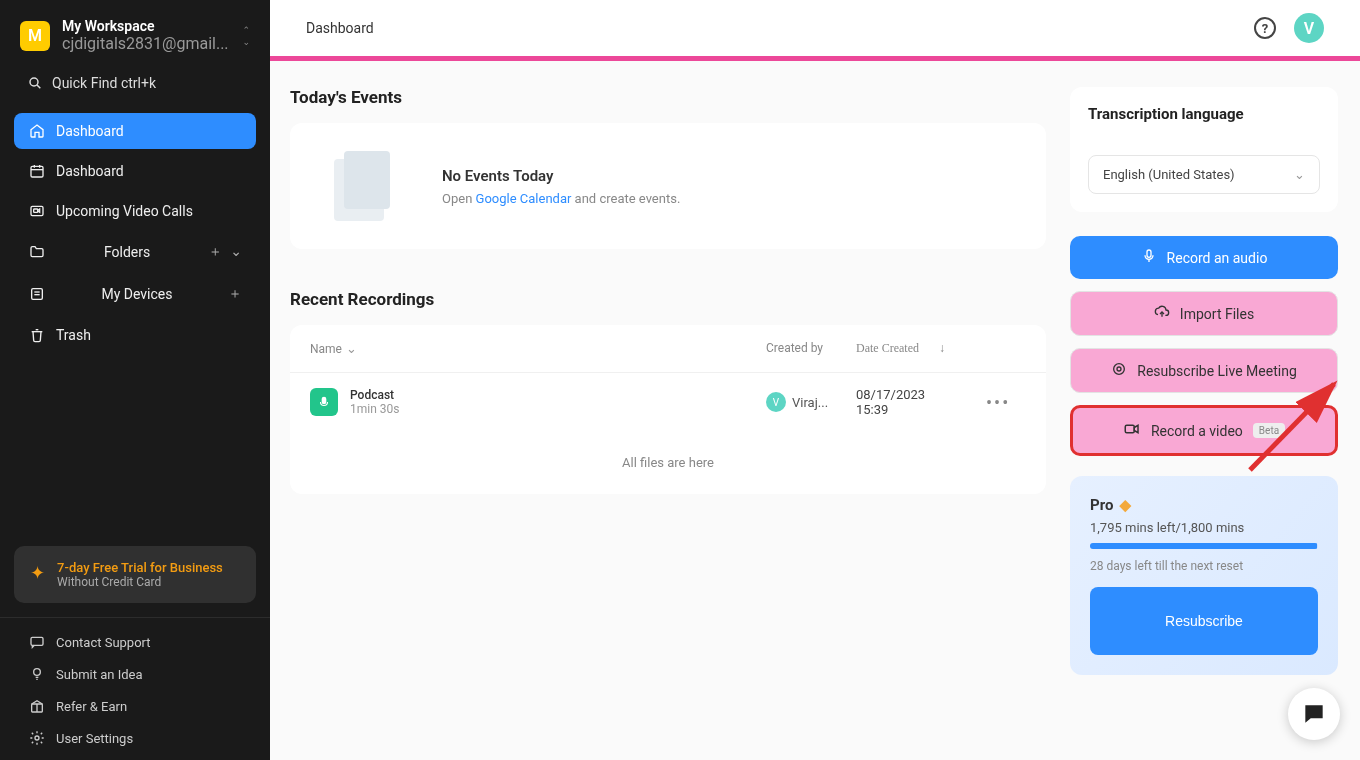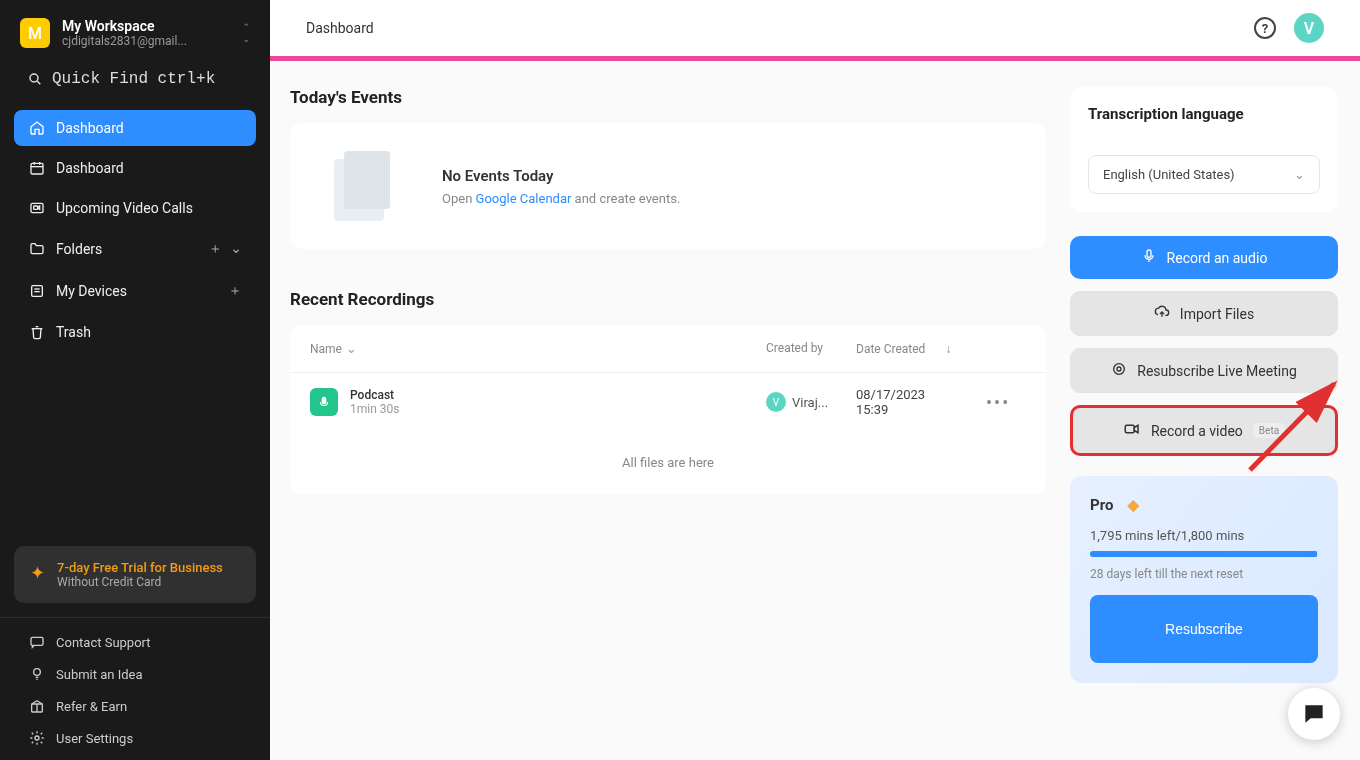--- a/index.html
+++ b/index.html
@@ -2,28 +2,28 @@
 <html><head>
 <meta charset="utf-8">
 <style>
 * { box-sizing: border-box; margin: 0; padding: 0; }
 body { font-family: -apple-system, BlinkMacSystemFont, "Segoe UI", Roboto, sans-serif; background: #fff; width: 1360px; height: 760px; overflow: hidden; display: flex; }
 .sidebar { width: 270px; background: #1a1a1a; color: #fff; display: flex; flex-direction: column; height: 100%; }
 .sidebar-header { display: flex; align-items: center; padding: 18px 20px 14px; gap: 12px; }
 .workspace-avatar { width: 30px; height: 30px; background: #ffcc00; border-radius: 6px; display: flex; align-items: center; justify-content: center; font-weight: 600; color: #fff; font-size: 16px; }
 .workspace-info { flex: 1; min-width: 0; }
 .workspace-name { font-size: 14px; font-weight: 600; color: #fff; }
-.workspace-email { font-size: 12px; color: #999; white-space: nowrap; overflow: hidden; text-overflow: ellipsis; }
+.workspace-email { font-size: 16px; color: #999; white-space: nowrap; overflow: hidden; text-overflow: ellipsis; }
 .workspace-toggle { display: flex; flex-direction: column; gap: 2px; color: #888; font-size: 9px; }
 .sidebar-search { padding: 0 14px 14px; }
-.search-row { display: flex; align-items: center; gap: 8px; padding: 8px 12px; border-radius: 8px; font-size: 16px; color: #ddd; cursor: pointer; font-family: Liberation Mono, monospace; }
+.search-row { display: flex; align-items: center; gap: 8px; padding: 8px 12px; border-radius: 8px; font-size: 14px; color: #ddd; cursor: pointer; }
 .sidebar-nav { padding: 0 14px; }
 .nav-item { display: flex; align-items: center; gap: 10px; padding: 10px 14px; border-radius: 8px; font-size: 14px; color: #eee; cursor: pointer; margin-bottom: 4px; }
 .nav-item.active { background: #2e8dff; color: #fff; }
-.nav-item .spread { flex: 1; }
+.nav-item .spread { flex: 1; text-align: center; }
 .nav-icon { width: 18px; display: flex; align-items: center; justify-content: center; font-size: 15px; }
 .nav-extra { color: #aaa; font-size: 14px; display: flex; gap: 8px; }
 .trial-box { margin: auto 14px 14px; background: #303030; border-radius: 10px; padding: 14px 16px; display: flex; gap: 12px; }
 .trial-icon { color: #f39c12; font-size: 18px; margin-top: 2px; }
 .trial-title { color: #f39c12; font-size: 13px; font-weight: 500; }
 .trial-sub { color: #aaa; font-size: 12px; }
 .sidebar-footer { border-top: 1px solid #2c2c2c; padding: 8px 14px 6px; }
 .footer-item { display: flex; align-items: flex-end; gap: 10px; padding: 8px 14px; font-size: 13px; color: #ccc; cursor: pointer; }
 .main { flex: 1; display: flex; flex-direction: column; position: relative; }
 .topbar { height: 56px; display: flex; align-items: center; padding: 0 36px; }
@@ -39,42 +39,42 @@
 .events-img { width: 100px; height: 90px; position: relative; }
 .events-img::before { content: ""; position: absolute; left: 20px; top: 18px; width: 50px; height: 62px; background: #e9eef2; border-radius: 4px; }
 .events-img::after { content: ""; position: absolute; left: 30px; top: 10px; width: 46px; height: 58px; background: #dde5eb; border-radius: 4px; }
 .events-msg-title { font-size: 15px; font-weight: 600; color: #333; margin-bottom: 6px; }
 .events-msg-sub { font-size: 13px; color: #888; }
 .events-msg-sub a { color: #2e8dff; text-decoration: none; }
 .recordings-card { background: #fff; border-radius: 12px; overflow: hidden; }
 .table-header { display: flex; padding: 16px 20px; font-size: 12px; color: #888; border-bottom: 1px solid #f0f0f0; }
 .col-name { flex: 1; display: flex; align-items: center; gap: 4px; }
 .col-creator { width: 90px; }
-.col-date { width: 130px; display: flex; align-items: center; gap: 20px; }
+.col-date { width: 130px; display: flex; align-items: center; gap: 20px; font-family: Liberation Serif, serif; }
 .col-actions { width: 40px; }
 .table-row { display: flex; align-items: center; padding: 14px 20px; }
 .file-icon { width: 28px; height: 28px; background: #22c58b; border-radius: 6px; margin-right: 12px; display: flex; align-items: center; justify-content: center; color: #fff; font-size: 14px; }
 .file-info { flex: 1; }
 .file-name { font-size: 12px; color: #333; font-weight: 500; }
 .file-duration { font-size: 12px; color: #999; }
 .creator-cell { width: 90px; display: flex; align-items: center; gap: 6px; }
 .creator-avatar { width: 20px; height: 20px; border-radius: 50%; background: #5dd5c4; color: #fff; font-size: 10px; display: flex; align-items: center; justify-content: center; }
 .creator-name { font-size: 13px; color: #555; white-space: nowrap; overflow: hidden; text-overflow: ellipsis; }
 .date-cell { width: 130px; font-size: 13px; color: #444; }
 .actions-cell { width: 40px; color: #888; font-size: 18px; letter-spacing: 2px; cursor: pointer; }
 .table-footer { text-align: center; padding: 24px; font-size: 13px; color: #888; }
 .lang-card { background: #fff; border-radius: 12px; padding: 18px; margin-bottom: 24px; }
 .lang-title { font-size: 15px; font-weight: 700; color: #222; margin-bottom: 32px; }
 .lang-select { width: 100%; border: 1px solid #e5e5e5; border-radius: 8px; padding: 11px 14px; font-size: 13px; color: #444; display: flex; justify-content: space-between; align-items: center; cursor: pointer; }
-.action-btn { width: 100%; padding: 12px; border-radius: 10px; display: flex; align-items: center; justify-content: center; gap: 10px; font-size: 14px; margin-bottom: 12px; cursor: pointer; border: 1px solid #e3e3e3; background: #e5e5e5; color: #333; }
+.action-btn { width: 100%; padding: 12px; border-radius: 10px; display: flex; align-items: center; justify-content: center; gap: 10px; font-size: 14px; margin-bottom: 12px; cursor: pointer; border: 1px solid #e3e3e3; background: #f9a8d4; color: #333; }
 .action-btn.primary { background: #2e8dff; color: #fff; border: none; }
 .action-btn.highlight { border: 3px solid #e03030; }
 .beta-badge { background: #eee; color: #888; font-size: 10px; padding: 2px 6px; border-radius: 4px; }
 .pro-card { background: linear-gradient(130deg, #e6f0ff 0%, #dae9ff 100%); border-radius: 12px; padding: 20px; margin-top: 20px; }
-.pro-title { font-size: 15px; font-weight: 700; color: #333; margin-bottom: 14px; display: flex; align-items: center; gap: 14px; }
+.pro-title { font-size: 15px; font-weight: 700; color: #333; margin-bottom: 6px; display: flex; align-items: center; gap: 6px; }
 .pro-stats { font-size: 13px; color: #555; margin-bottom: 8px; }
 .pro-bar { width: 100%; height: 6px; background: #c9dfff; border-radius: 3px; margin-bottom: 10px; overflow: hidden; }
 .pro-bar-fill { height: 100%; background: #2e8dff; width: 99.7%; }
 .pro-reset { font-size: 12px; color: #888; margin-bottom: 14px; }
 .resub-btn { width: 100%; background: #2e8dff; color: #fff; border: none; border-radius: 8px; padding: 26px; font-size: 14px; cursor: pointer; }
 .arrow { position: absolute; pointer-events: none; }
 .chat-bubble { position: fixed; bottom: 20px; right: 20px; width: 52px; height: 52px; background: #fff; border-radius: 50%; box-shadow: 0 2px 12px rgba(0,0,0,0.2); display: flex; align-items: center; justify-content: center; cursor: pointer; }
 .chev-down { color: #999; font-size: 13px; }
 </style>
 </head>

